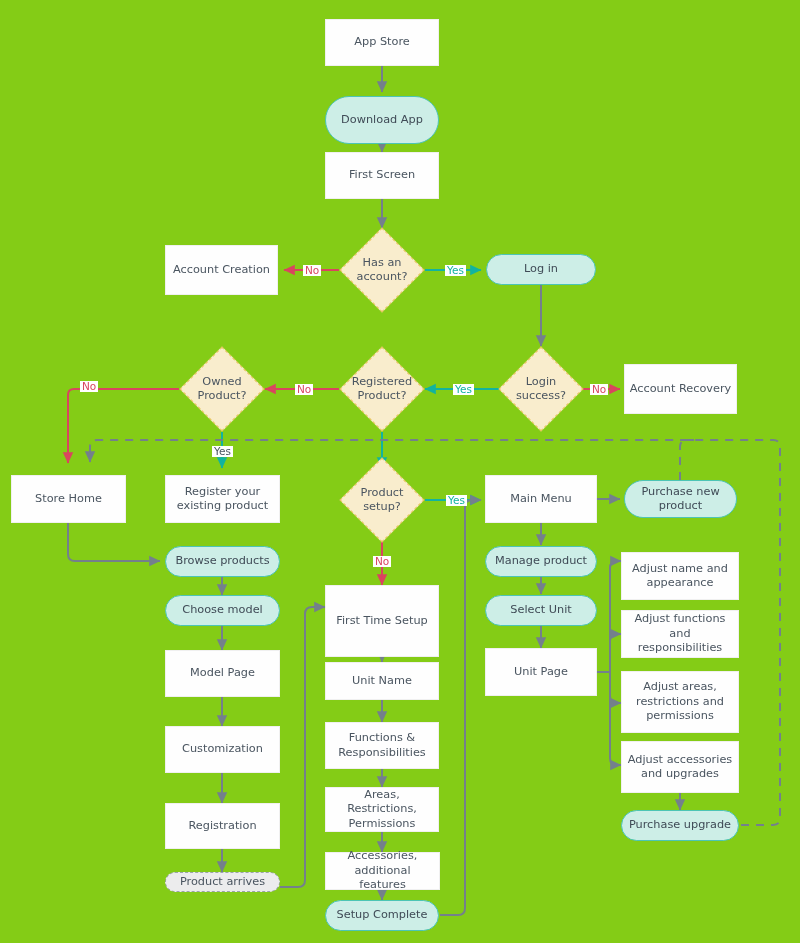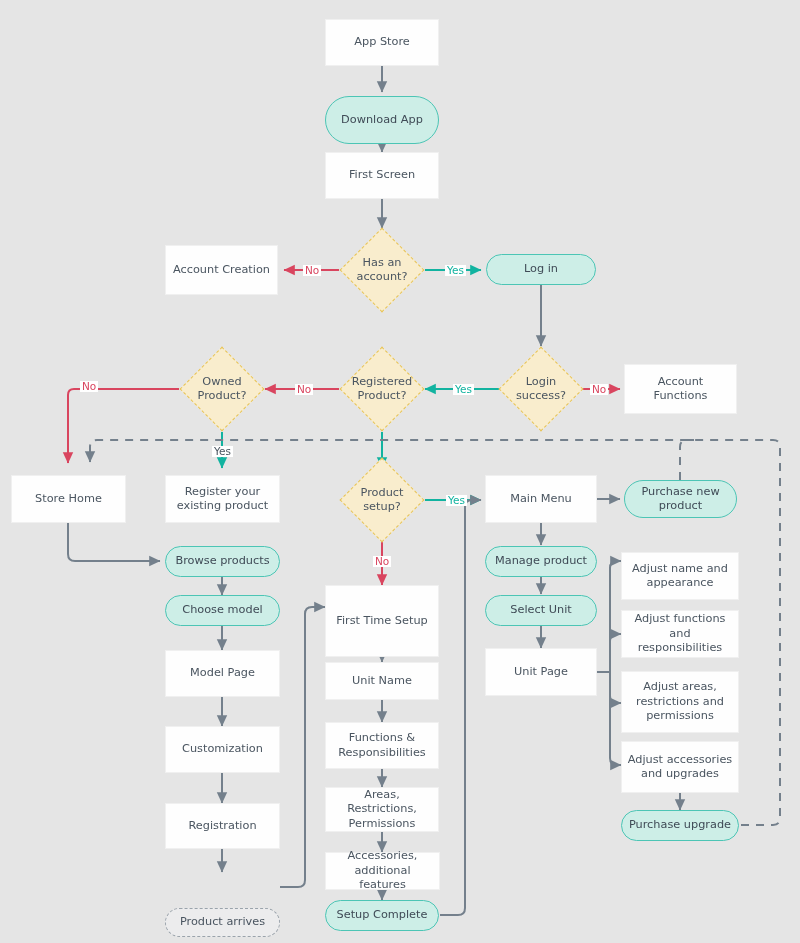--- a/index.html
+++ b/index.html
@@ -1,18 +1,18 @@
 <!DOCTYPE html>
 <html><head>
 <meta charset="utf-8">
 <style>
   html,body{margin:0;padding:0;background:#ffffff;}
   body{width:800px;height:943px;overflow:hidden;
        font-family:"DejaVu Sans","Liberation Sans",sans-serif;}
-  #stage{position:relative;width:800px;height:943px;background:#e5e5e5;}
+  #stage{position:relative;width:800px;height:943px;background:#84cc16;}
   svg.layer{position:absolute;left:0;top:0;width:800px;height:943px;}
   .node{position:absolute;box-sizing:border-box;display:flex;align-items:center;
         justify-content:center;text-align:center;line-height:1.28;}
   .node span{display:block;padding:0 4px;}
   
   .n-page{background:#fefefe;border:1px solid #f0f0f0;color:#4a5560;font-size:11.3px;}
   
   .n-pill{background:#cdeee7;border:1.4px solid #4cc5b5;border-radius:40px;
           color:#3f4a56;font-size:11.3px;}
   
@@ -158,21 +158,21 @@
   <div class="node n-pill" style="left:486px;top:254px;width:110px;height:31px;">
     <span>Log in</span>
   </div>
 
   <div class="n-diamond" style="left:511px;top:359px;width:60px;height:60px;">
     <div class="dshape"></div>
     <div class="dlabel">Login success?</div>
   </div>
 
   <div class="node n-page" style="left:624px;top:364px;width:113px;height:50px;">
-    <span>Account Functions</span>
+    <span>Account Recovery</span>
   </div>
 
   <div class="n-diamond" style="left:352px;top:359px;width:60px;height:60px;">
     <div class="dshape"></div>
     <div class="dlabel">Registered Product?</div>
   </div>
 
   <div class="n-diamond" style="left:192px;top:359px;width:60px;height:60px;">
     <div class="dshape"></div>
     <div class="dlabel">Owned Product?</div>
@@ -212,21 +212,21 @@
   </div>
 
   <div class="node n-page" style="left:165px;top:726px;width:115px;height:47px;">
     <span>Customization</span>
   </div>
 
   <div class="node n-page" style="left:165px;top:803px;width:115px;height:46px;">
     <span>Registration</span>
   </div>
 
-  <div class="node n-gray" style="left:165px;top:872px;width:115px;height:29px;margin-top:36px;">
+  <div class="node n-gray" style="left:165px;top:872px;width:115px;height:20px;">
     <span>Product arrives</span>
   </div>
 
   <div class="node n-page" style="left:325px;top:585px;width:114px;height:72px;">
     <span>First Time Setup</span>
   </div>
 
   <div class="node n-page" style="left:325px;top:662px;width:114px;height:38px;">
     <span>Unit Name</span>
   </div>

